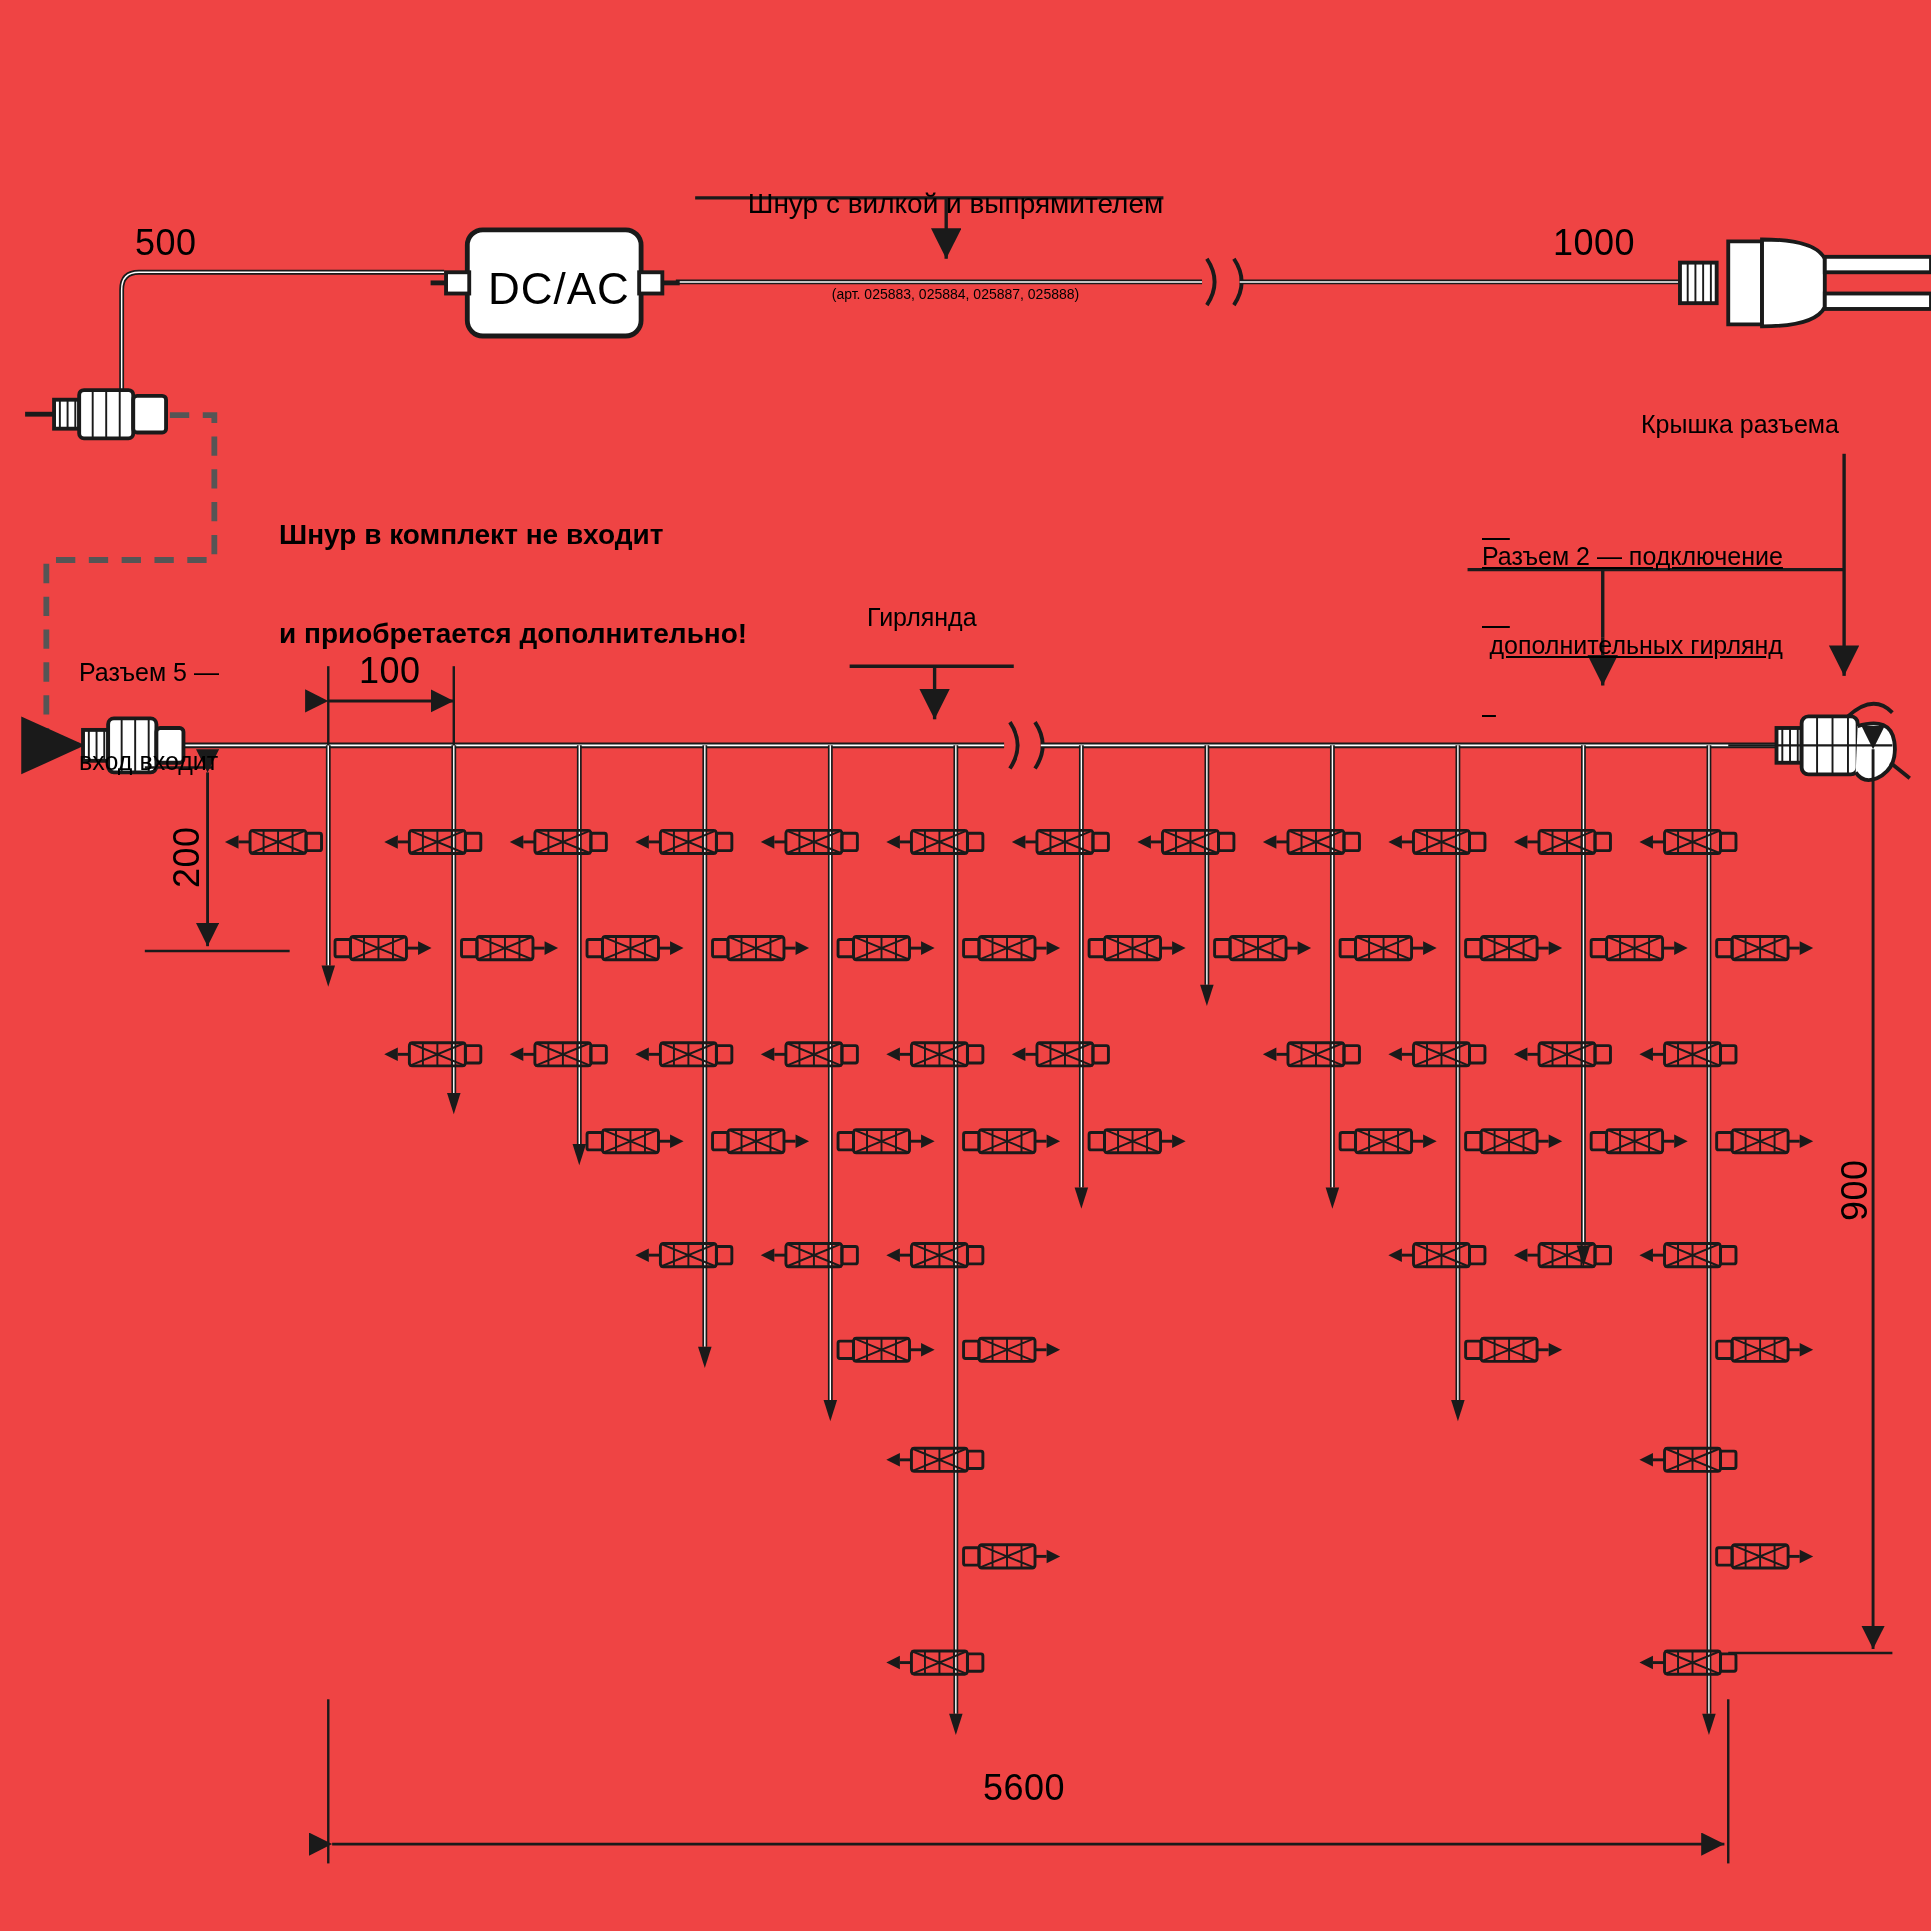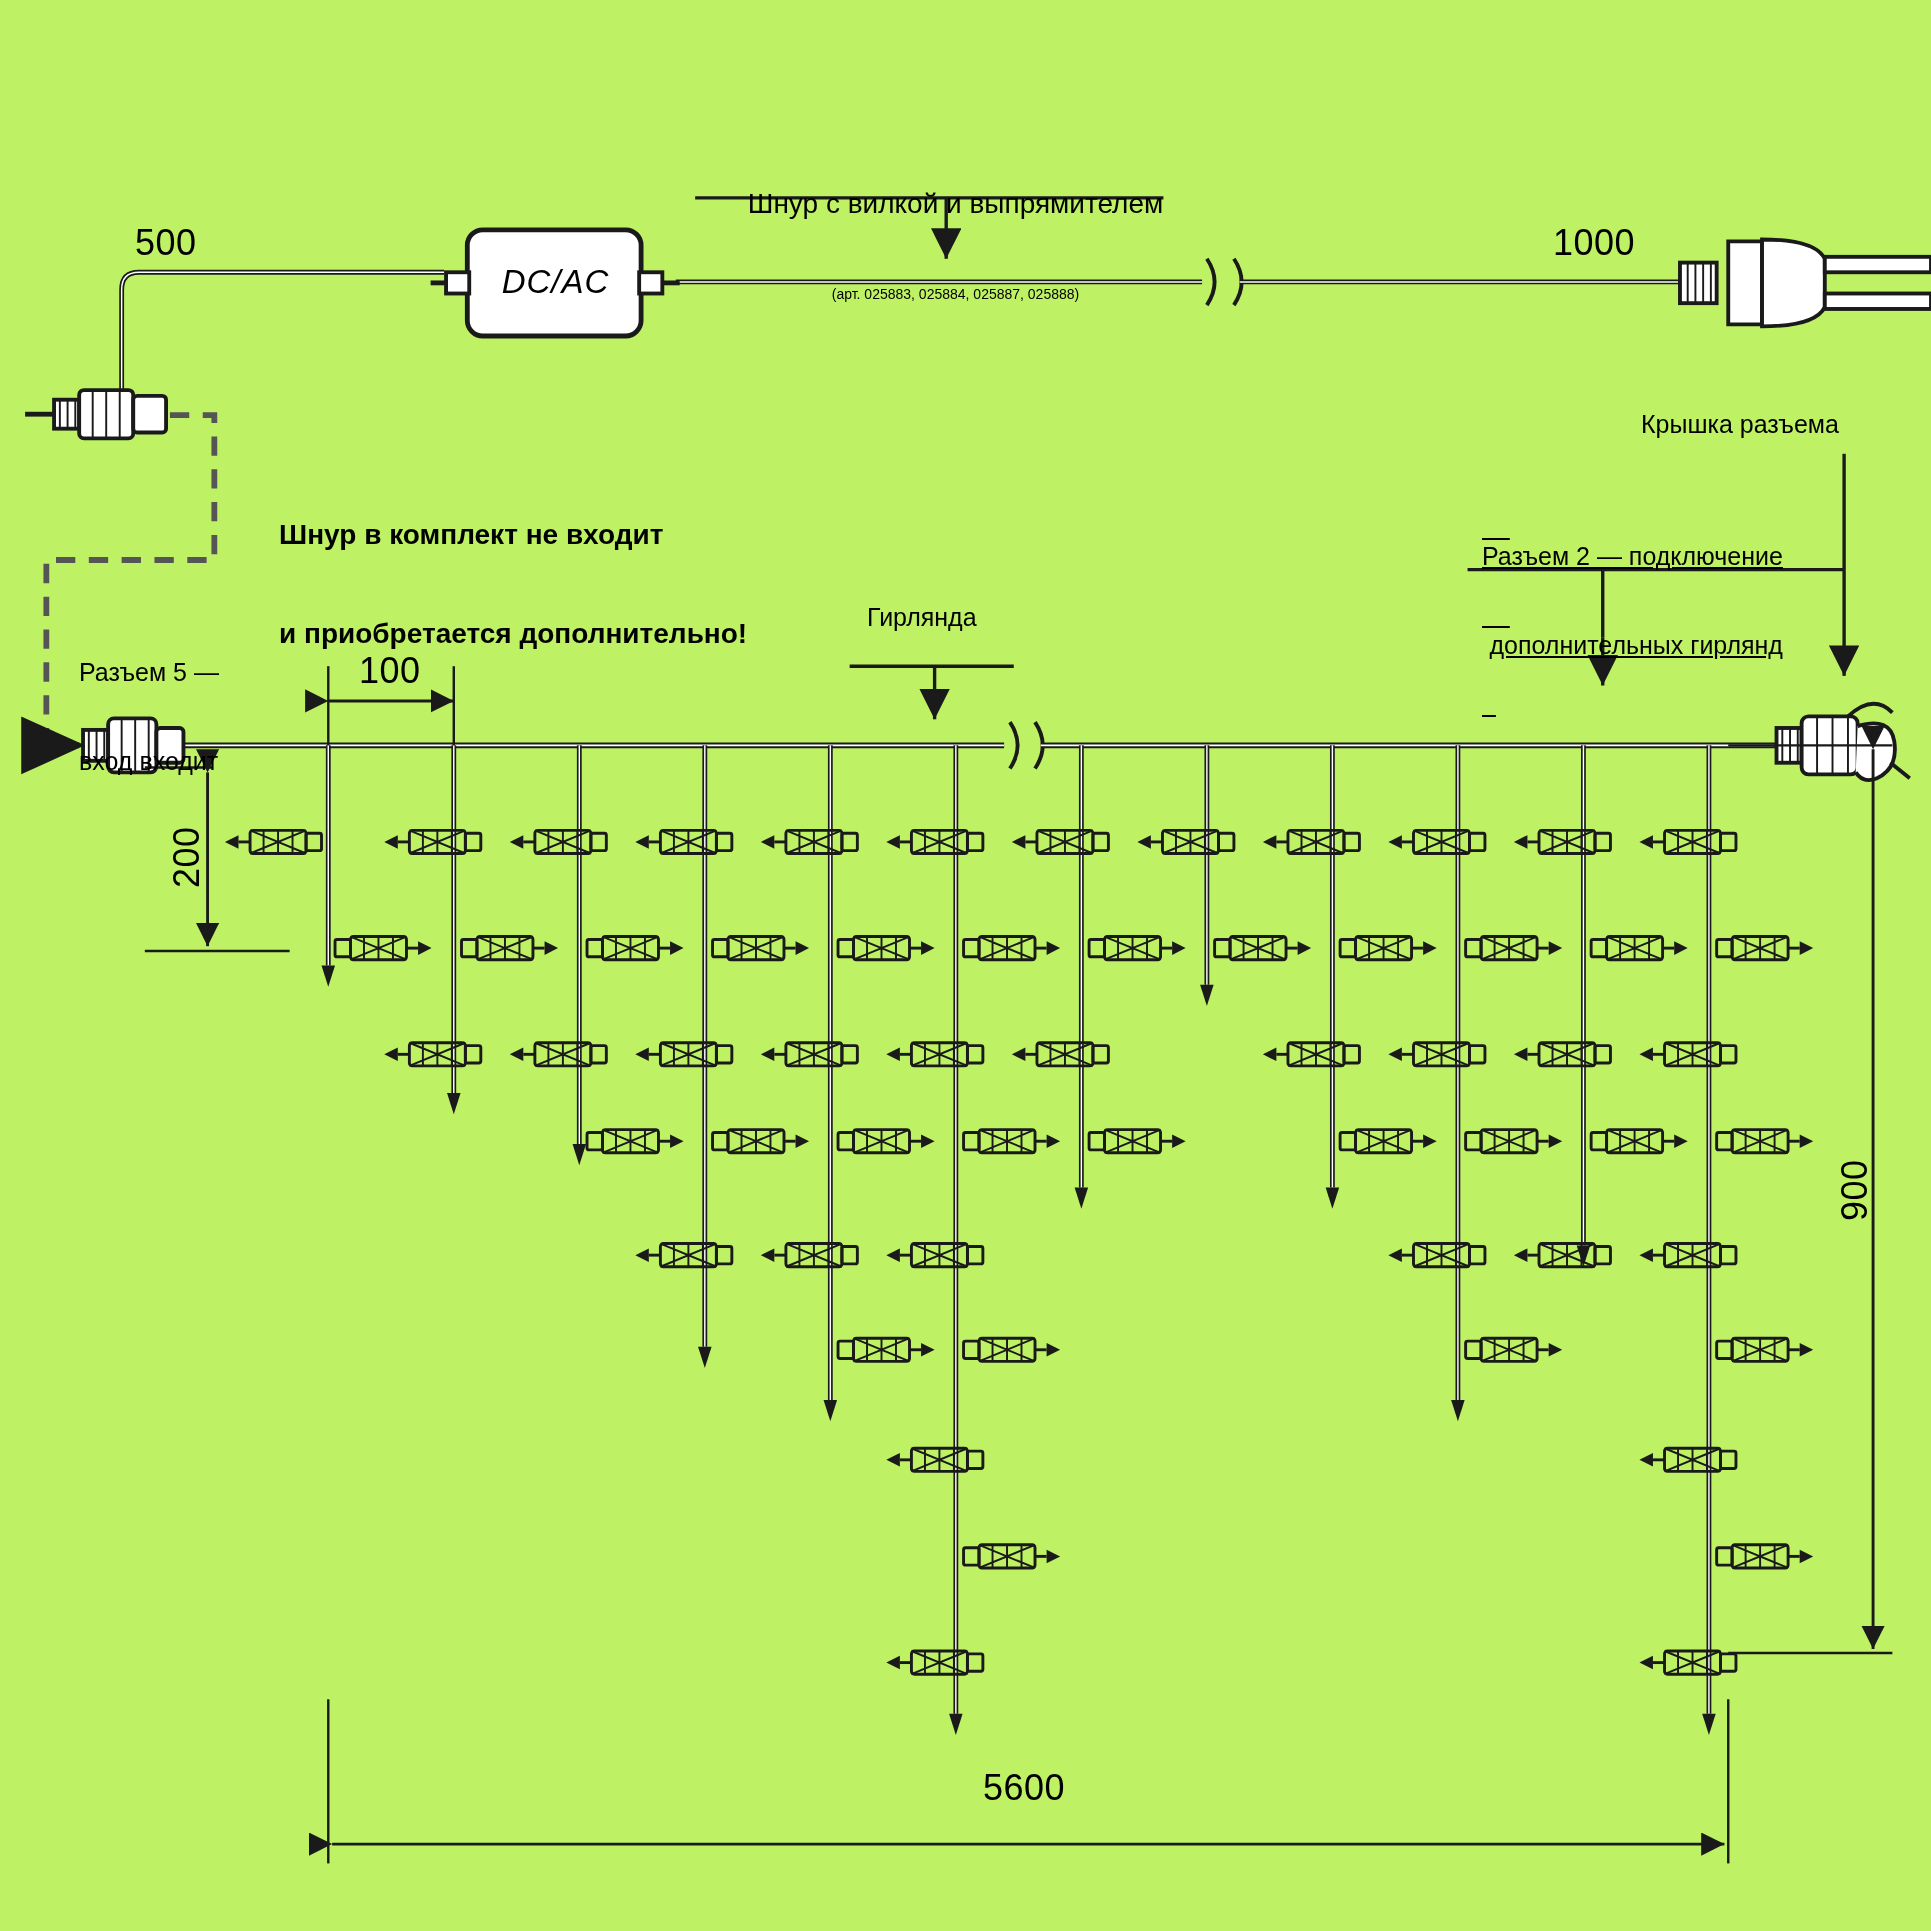--- a/index.html
+++ b/index.html
@@ -8,42 +8,41 @@
     background: #ffffff;
   }
   body {
     font-family: "Liberation Sans", sans-serif;
     color: #1a1a1a;
   }
   #stage {
     position: relative;
     width: 1931px;
     height: 1931px;
-    background: #bef264;
+    background: #ef4444;
     overflow: hidden;
   }
   #stage svg {
     position: absolute;
     left: 0;
     top: 0;
   }
   .lbl {
     position: absolute;
     white-space: pre;
     line-height: 1.18;
     color: #000000;
   }
   .dim {
     font-size: 36px;
     letter-spacing: 0.5px;
   }
   .dcac {
-    font-size: 33px;
+    font-size: 44px;
     letter-spacing: 1px;
-    font-style: italic;
   }
   .note {
     font-size: 28px;
     text-align: center;
   }
   .note-sub {
     font-size: 14px;
   }
   .callout {
     font-size: 25px;

